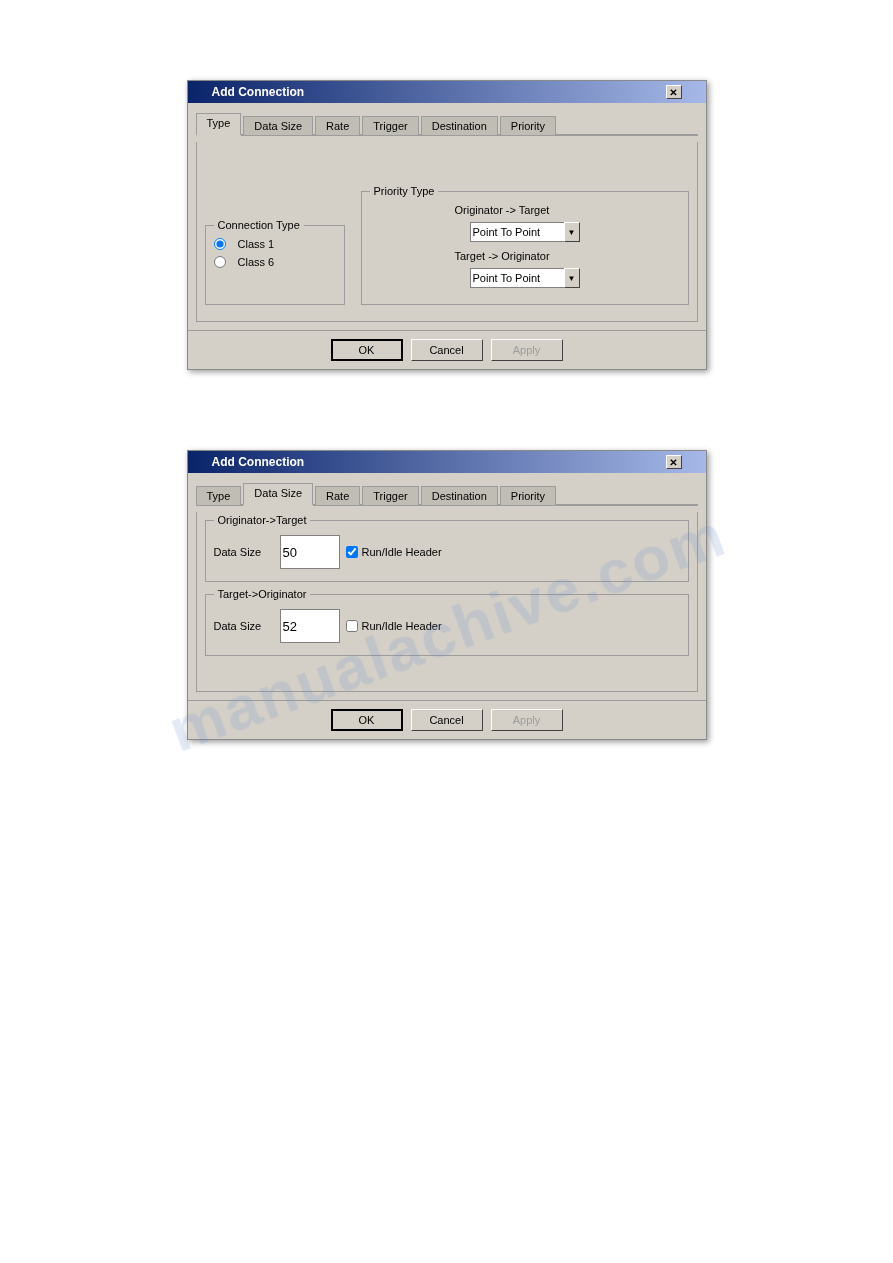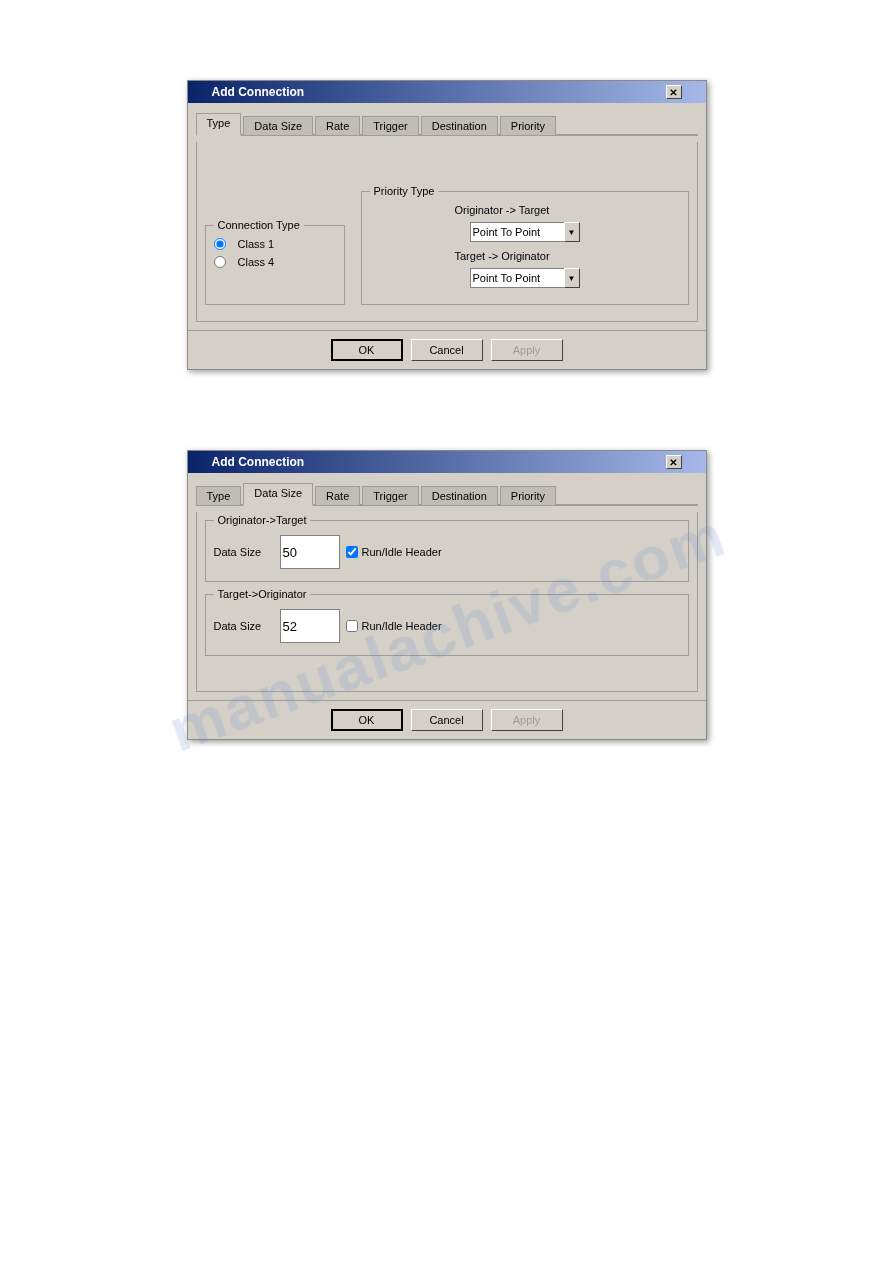--- a/index.html
+++ b/index.html
@@ -325,21 +325,21 @@
       <div class="tab-panel" style="display:flex; flex-direction:row; gap:16px; min-height:180px;">
 
         <div class="group-box" style="width:140px; min-height:80px;">
           <span class="group-box-legend">Connection Type</span>
           <div class="radio-row">
             <input type="radio" class="radio-input" name="conn_type1" checked="" style="">
             <span>Class 1</span>
           </div>
           <div class="radio-row">
             <input type="radio" class="radio-input" name="conn_type1" style="">
-            <span>Class 4</span>
+            <span>Class 6</span>
           </div>
         </div>
 
         <div class="group-box" style="flex:1; min-height:80px;">
           <span class="group-box-legend">Priority Type</span>
           <div class="transport-row">
             <span class="transport-label">Originator -&gt; Target</span>
             <div class="dropdown-wrapper">
               <select class="dropdown-select">
                 <option>Point To Point</option>

